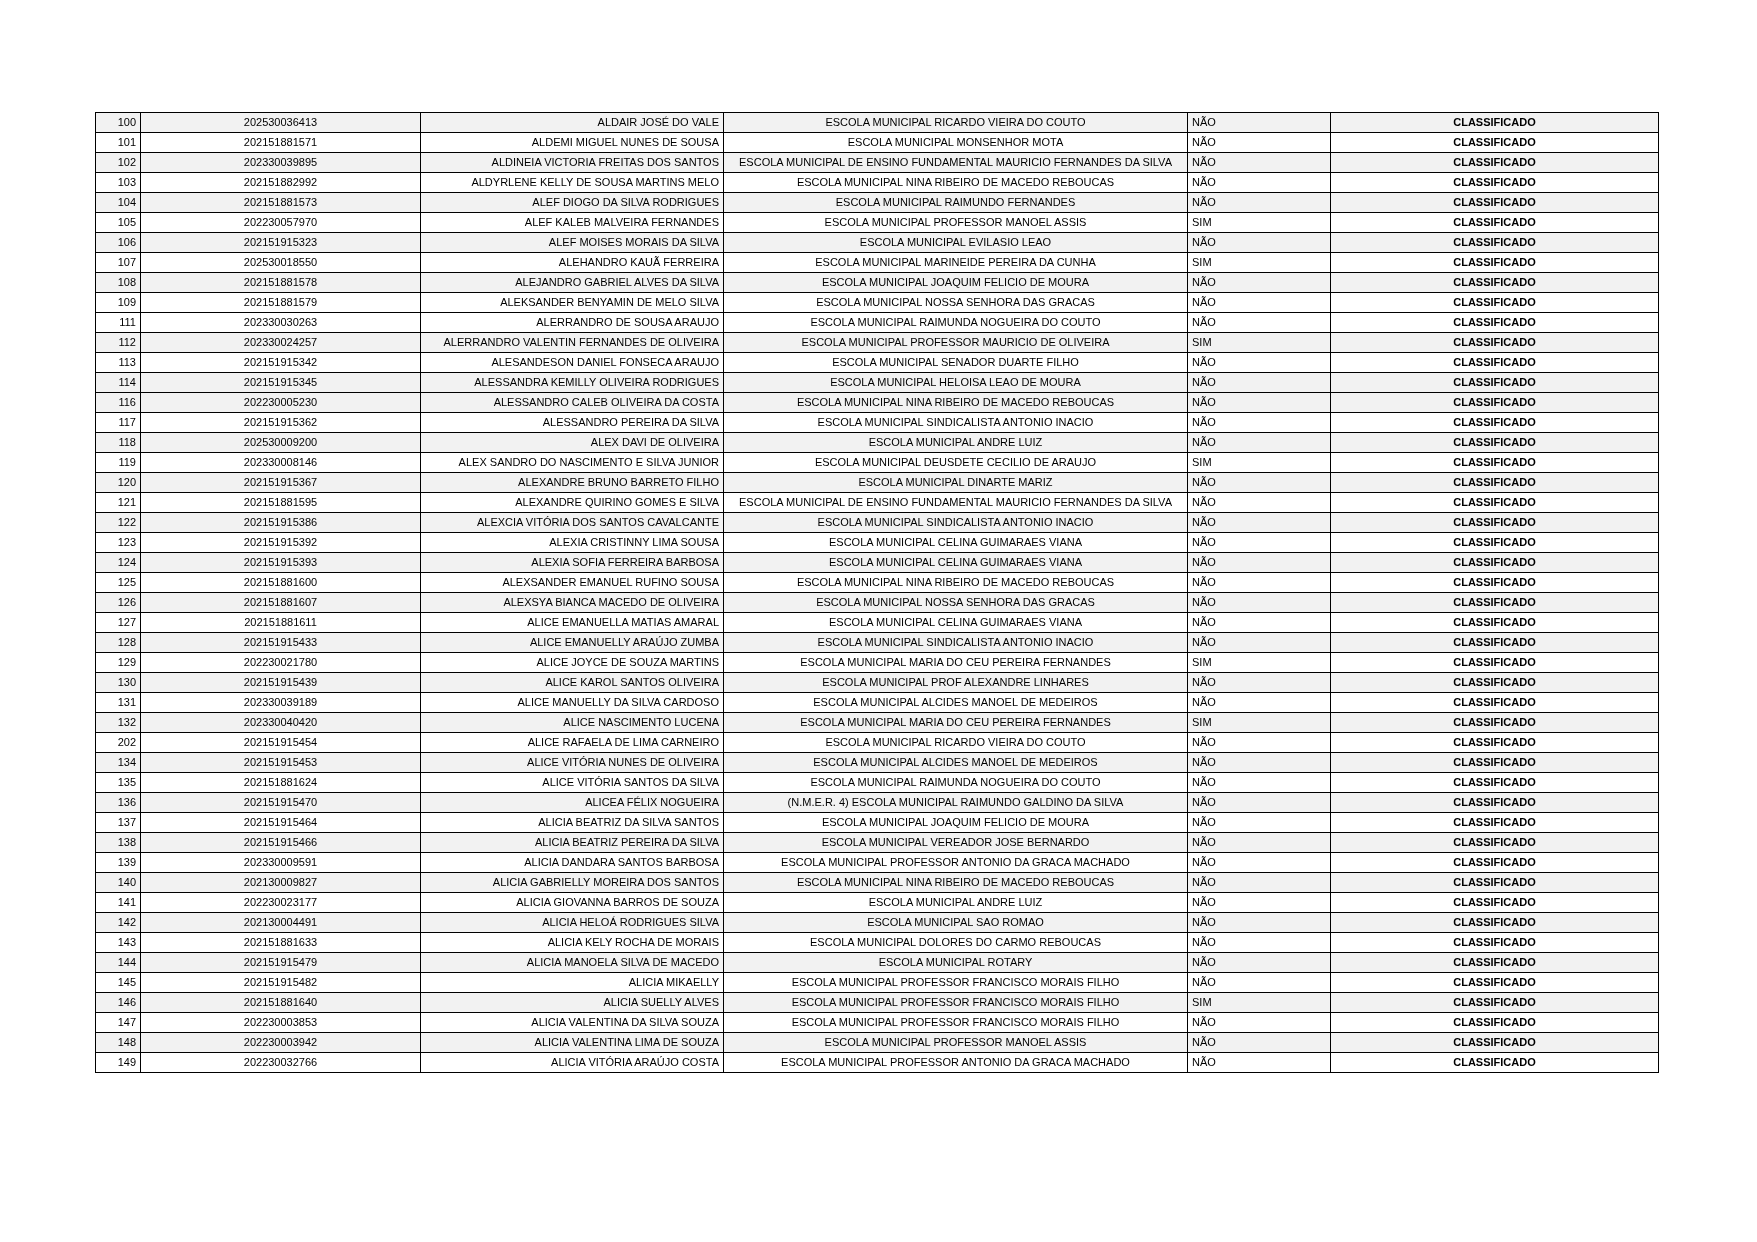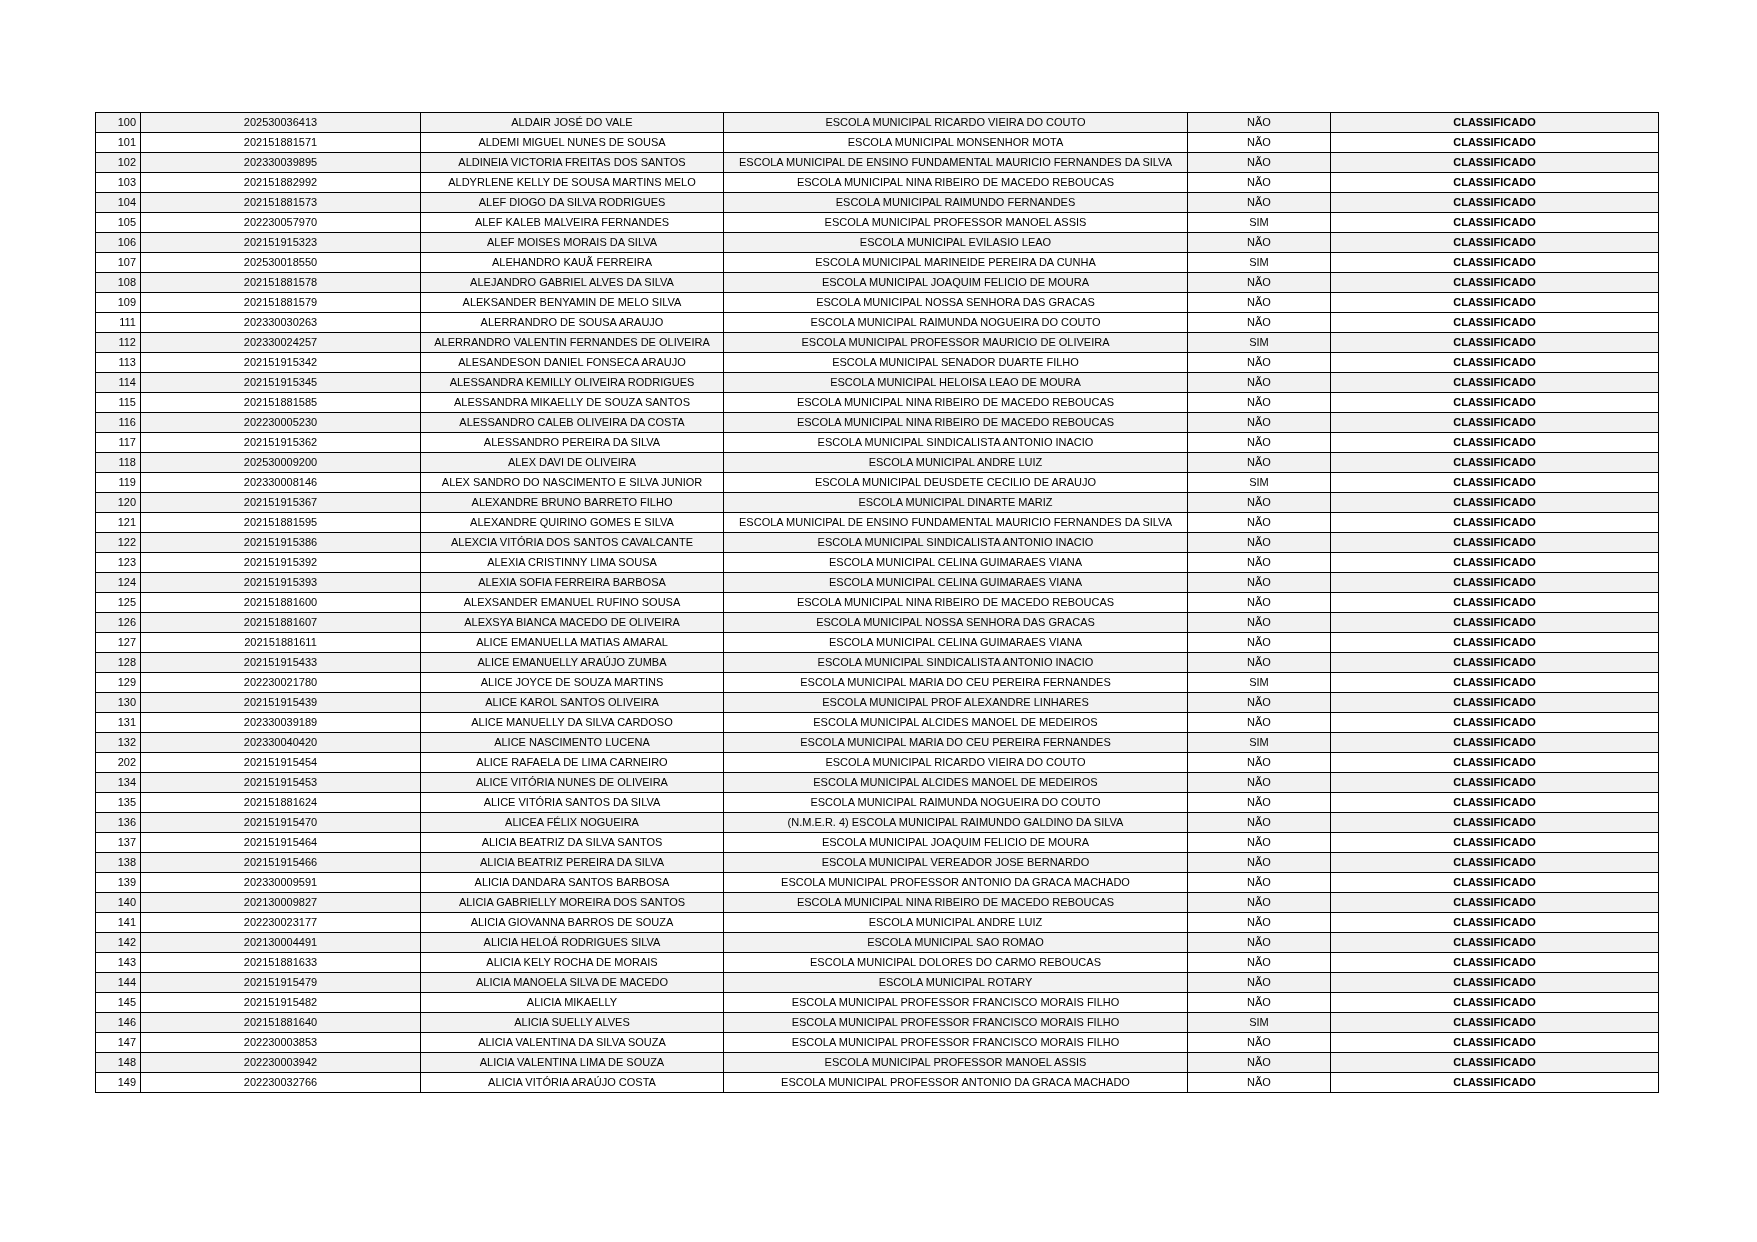--- a/index.html
+++ b/index.html
@@ -39,23 +39,23 @@
     overflow: hidden;
     vertical-align: middle;
     line-height: 19px;
     background: #ffffff;
   }
   table.classification-table tr.even td {
     background: #f2f2f2;
   }
   td.c0 { text-align: right; }
   td.c1 { text-align: center; }
-  td.c2 { text-align: center; margin-left: 20px; }
+  td.c2 { text-align: right; margin-left: 20px; }
   td.c3 { text-align: center; }
-  td.c4 { text-align: center; }
+  td.c4 { text-align: left; }
   td.c5 { text-align: center; font-weight: bold; }
 </style>
 </head>
 <body>
 
 <div class="page">
   <table class="classification-table">
     <colgroup>
       <col style="width:45px">
       <col style="width:280px">
@@ -170,28 +170,20 @@
           <td class="c5">CLASSIFICADO</td>
         </tr>
         <tr class="even">
           <td class="c0">114</td>
           <td class="c1">202151915345</td>
           <td class="c2">ALESSANDRA KEMILLY OLIVEIRA RODRIGUES</td>
           <td class="c3">ESCOLA MUNICIPAL HELOISA LEAO DE MOURA</td>
           <td class="c4">NÃO</td>
           <td class="c5">CLASSIFICADO</td>
         </tr>
-        <tr>
-          <td class="c0">115</td>
-          <td class="c1">202151881585</td>
-          <td class="c2">ALESSANDRA MIKAELLY DE SOUZA SANTOS</td>
-          <td class="c3">ESCOLA MUNICIPAL NINA RIBEIRO DE MACEDO REBOUCAS</td>
-          <td class="c4">NÃO</td>
-          <td class="c5">CLASSIFICADO</td>
-        </tr>
         <tr class="even">
           <td class="c0">116</td>
           <td class="c1">202230005230</td>
           <td class="c2">ALESSANDRO CALEB OLIVEIRA DA COSTA</td>
           <td class="c3">ESCOLA MUNICIPAL NINA RIBEIRO DE MACEDO REBOUCAS</td>
           <td class="c4">NÃO</td>
           <td class="c5">CLASSIFICADO</td>
         </tr>
         <tr>
           <td class="c0">117</td>

